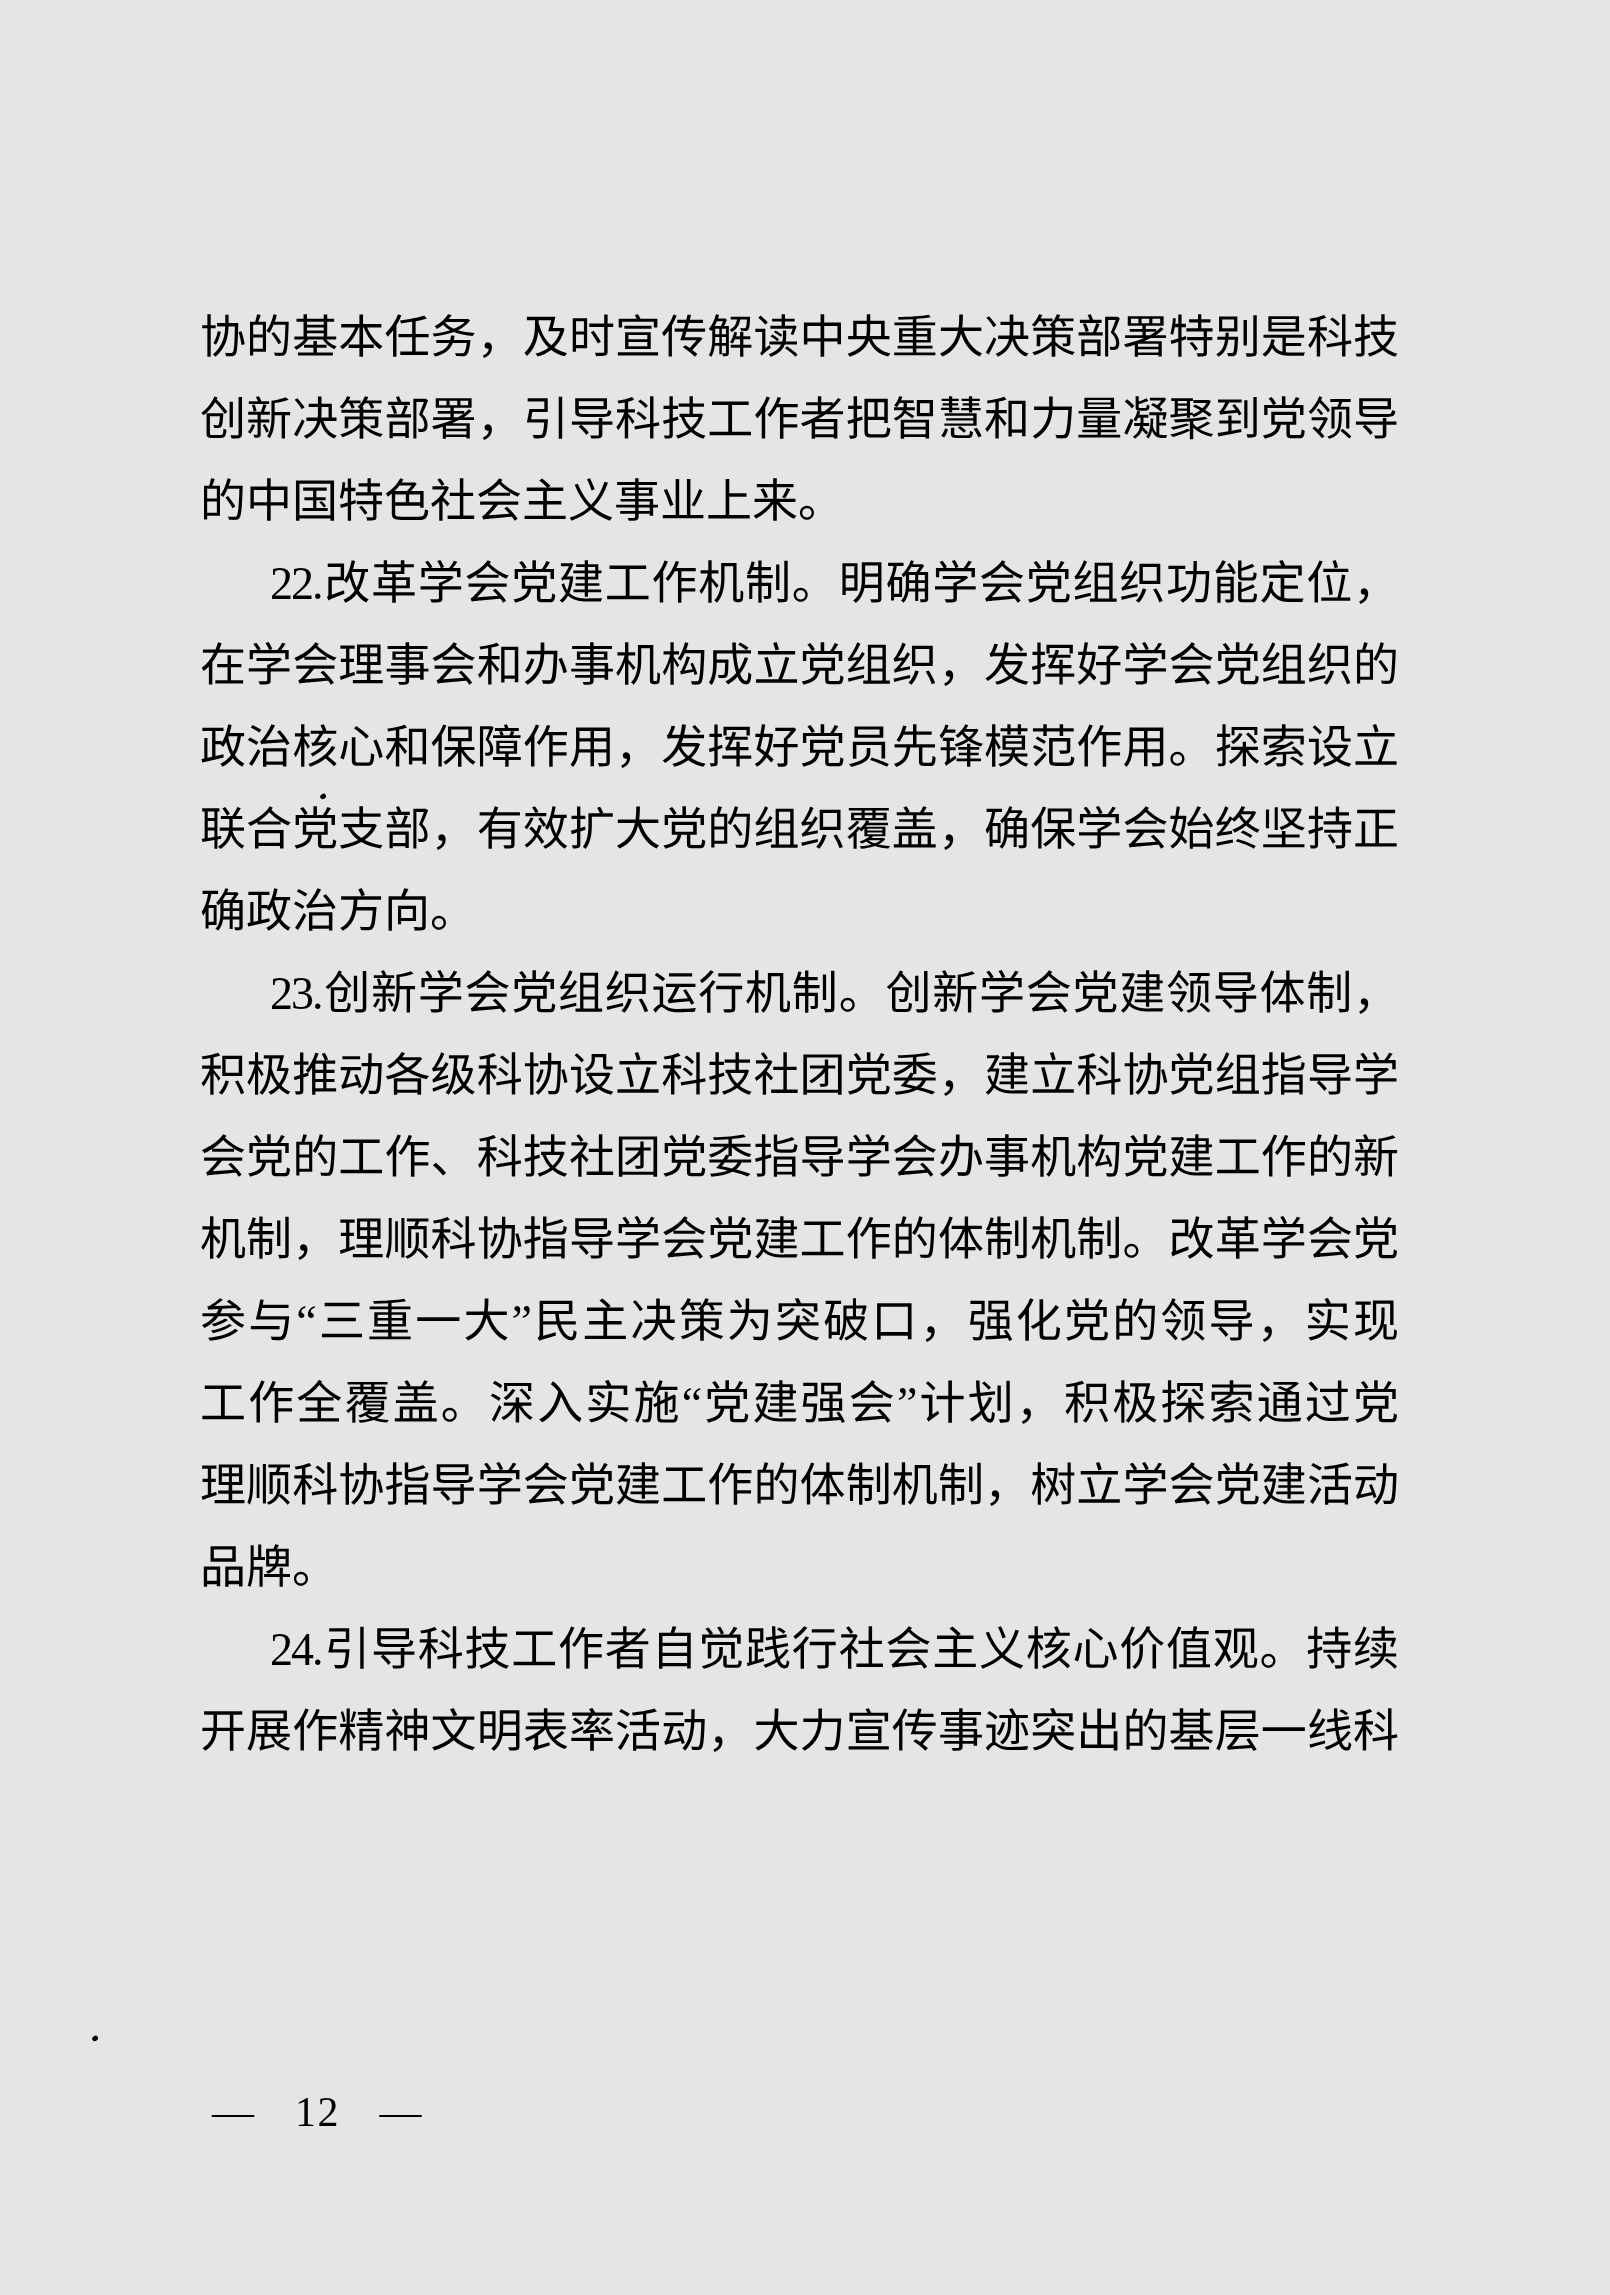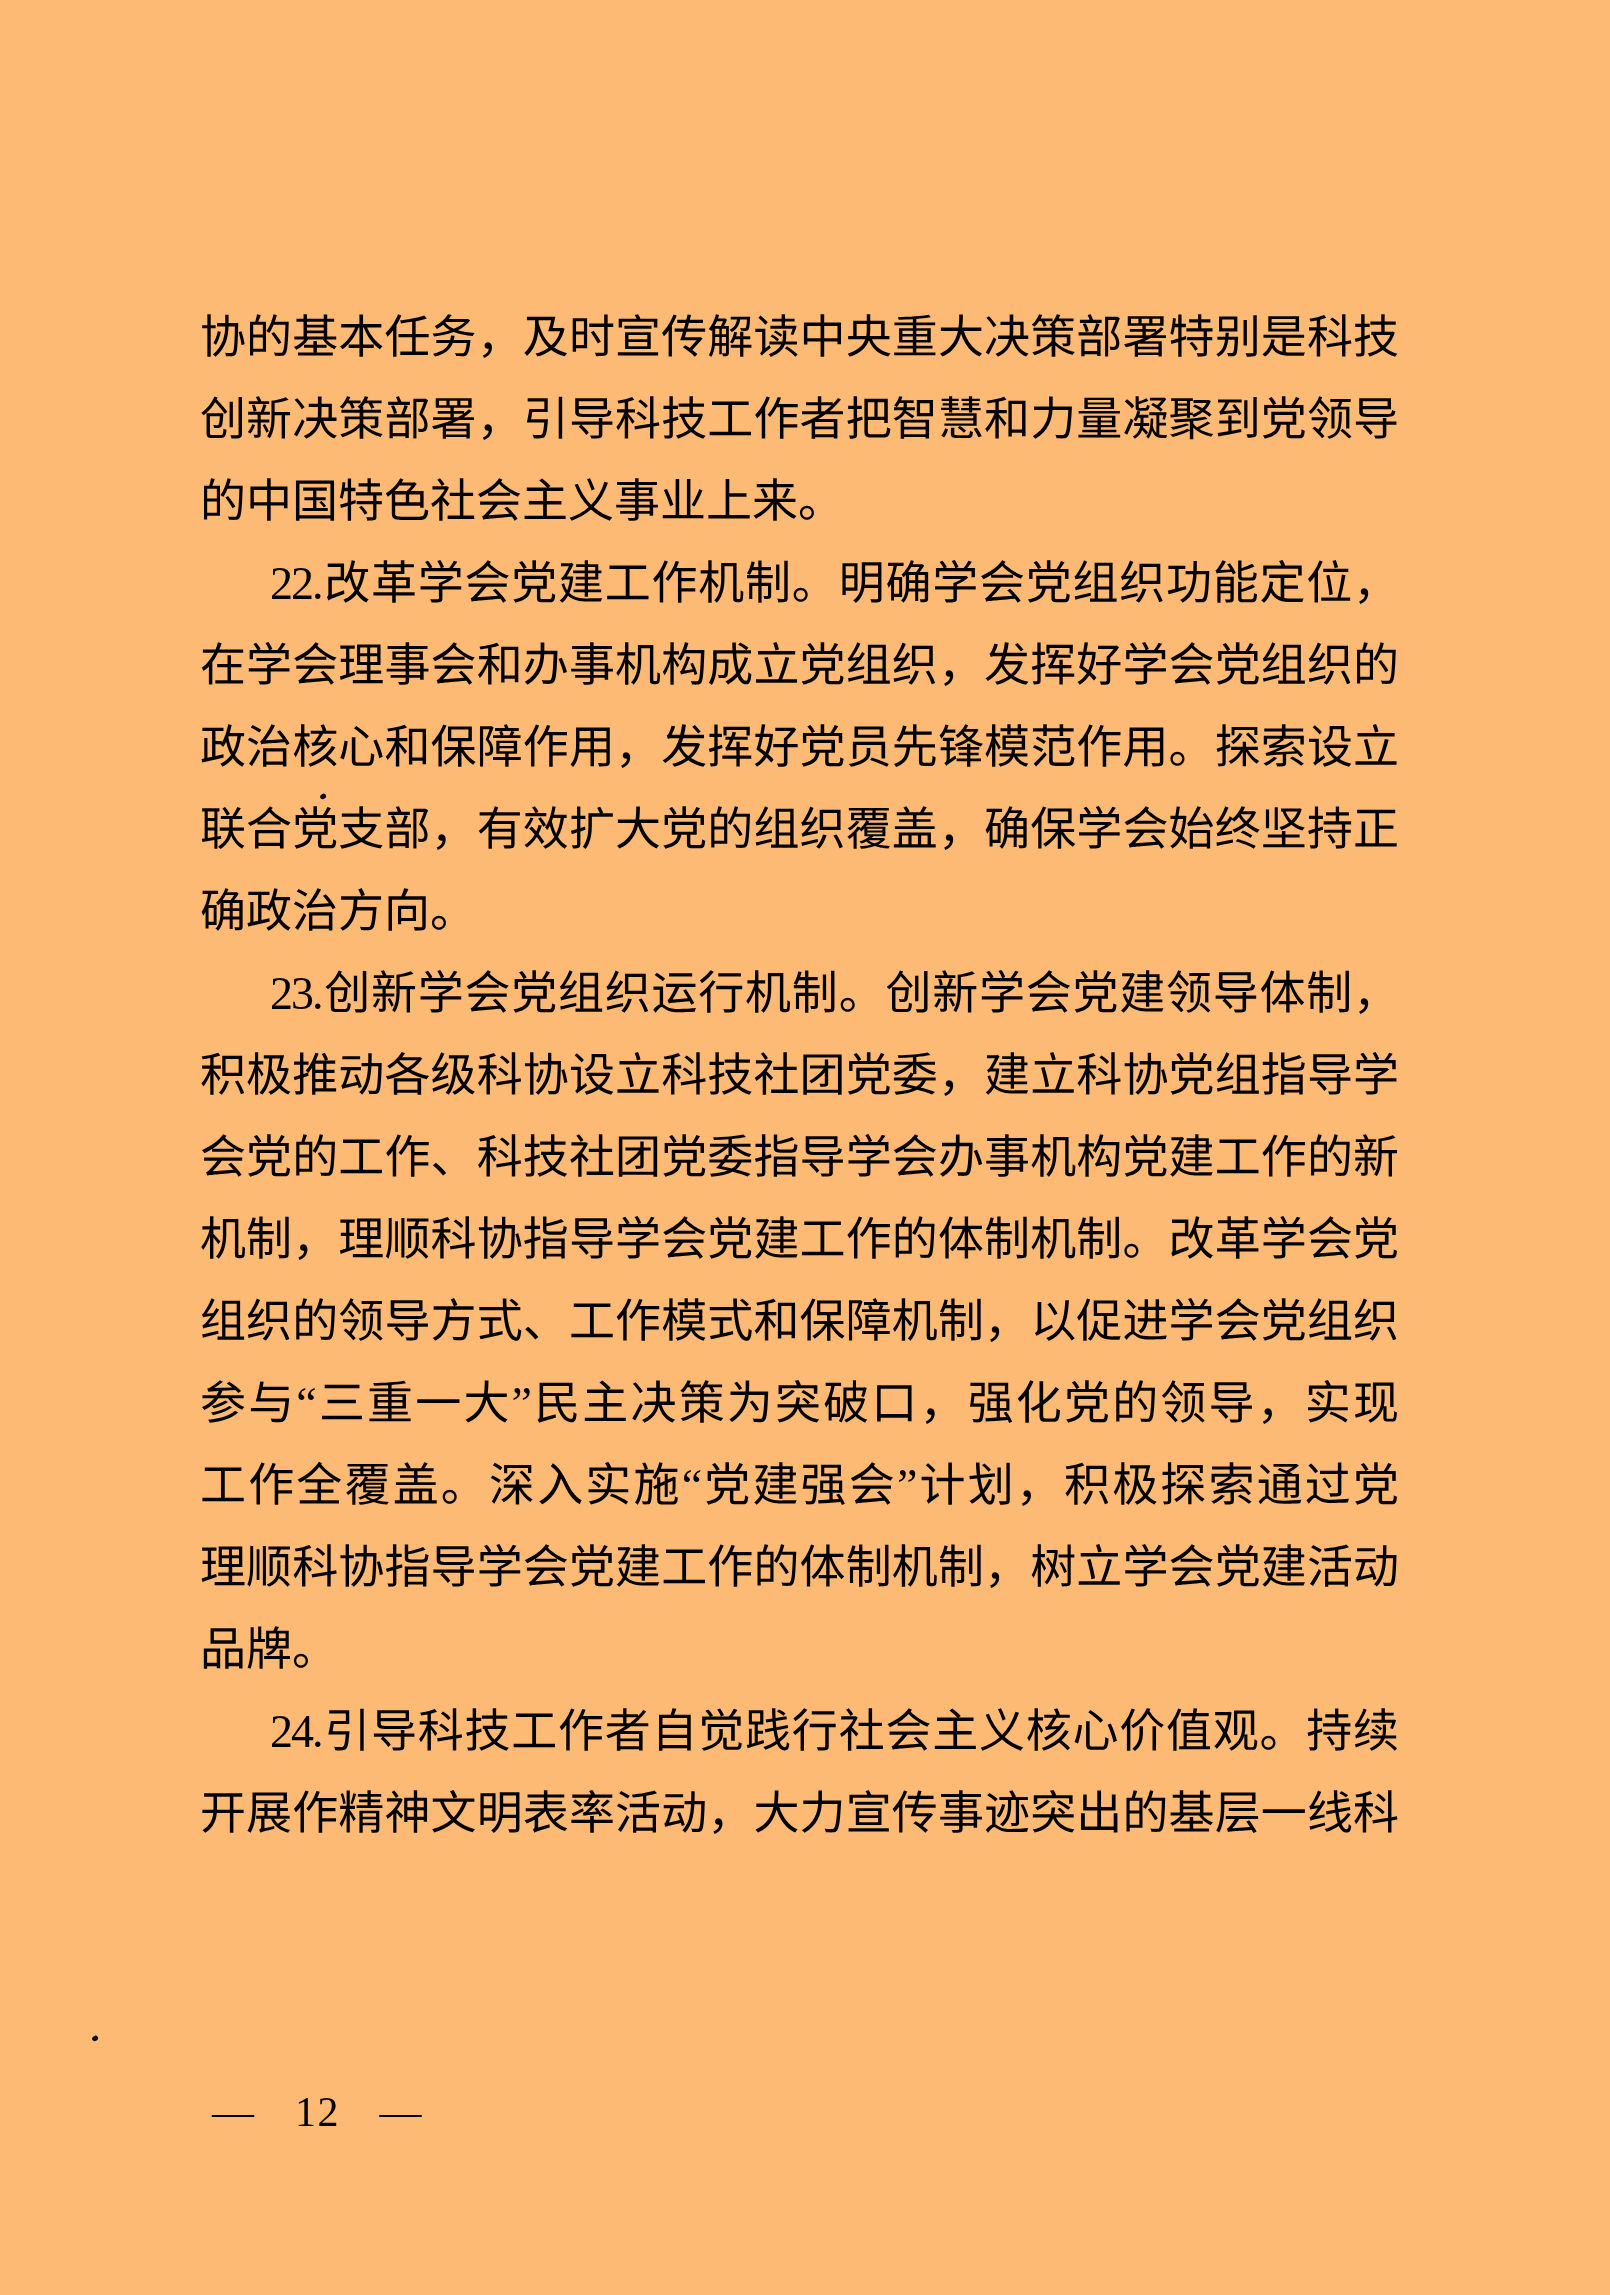--- a/index.html
+++ b/index.html
@@ -1,20 +1,20 @@
 <!DOCTYPE html>
 <html lang="zh-CN" style="font-size:10.5px"><head>
 <meta charset="utf-8">
 <style>
   html,body{margin:0;padding:0;background:#ffffff;}
   .page{
     position:relative;
     width:1611px;
     height:2295px;
-    background:#fdba74;
+    background:#e5e5e5;
     color:#000000;
     font-family:"Liberation Serif","DejaVu Serif",serif;
     overflow:hidden;
   }
   .text-block{
     position:absolute;
     left:200px;
     top:297px;
     width:1197px;
   }
@@ -67,21 +67,20 @@
     <div class="line">的中国特色社会主义事业上来。</div>
     <div class="line j ind">22.改革学会党建工作机制。明确学会党组织功能定位，</div>
     <div class="line j">在学会理事会和办事机构成立党组织，发挥好学会党组织的</div>
     <div class="line j">政治核心和保障作用，发挥好党员先锋模范作用。探索设立</div>
     <div class="line j">联合党支部，有效扩大党的组织覆盖，确保学会始终坚持正</div>
     <div class="line">确政治方向。</div>
     <div class="line j ind">23.创新学会党组织运行机制。创新学会党建领导体制，</div>
     <div class="line j">积极推动各级科协设立科技社团党委，建立科协党组指导学</div>
     <div class="line j">会党的工作、科技社团党委指导学会办事机构党建工作的新</div>
     <div class="line j">机制，理顺科协指导学会党建工作的体制机制。改革学会党</div>
-    <div class="line j">组织的领导方式、工作模式和保障机制，以促进学会党组织</div>
     <div class="line j">参与“三重一大”民主决策为突破口，强化党的领导，实现</div>
     <div class="line j">工作全覆盖。深入实施“党建强会”计划，积极探索通过党</div>
     <div class="line j">理顺科协指导学会党建工作的体制机制，树立学会党建活动</div>
     <div class="line">品牌。</div>
     <div class="line j ind">24.引导科技工作者自觉践行社会主义核心价值观。持续</div>
     <div class="line j">开展作精神文明表率活动，大力宣传事迹突出的基层一线科</div>
   </main>
 
   <span class="artifact a1"></span>
   <span class="artifact a2"></span>

